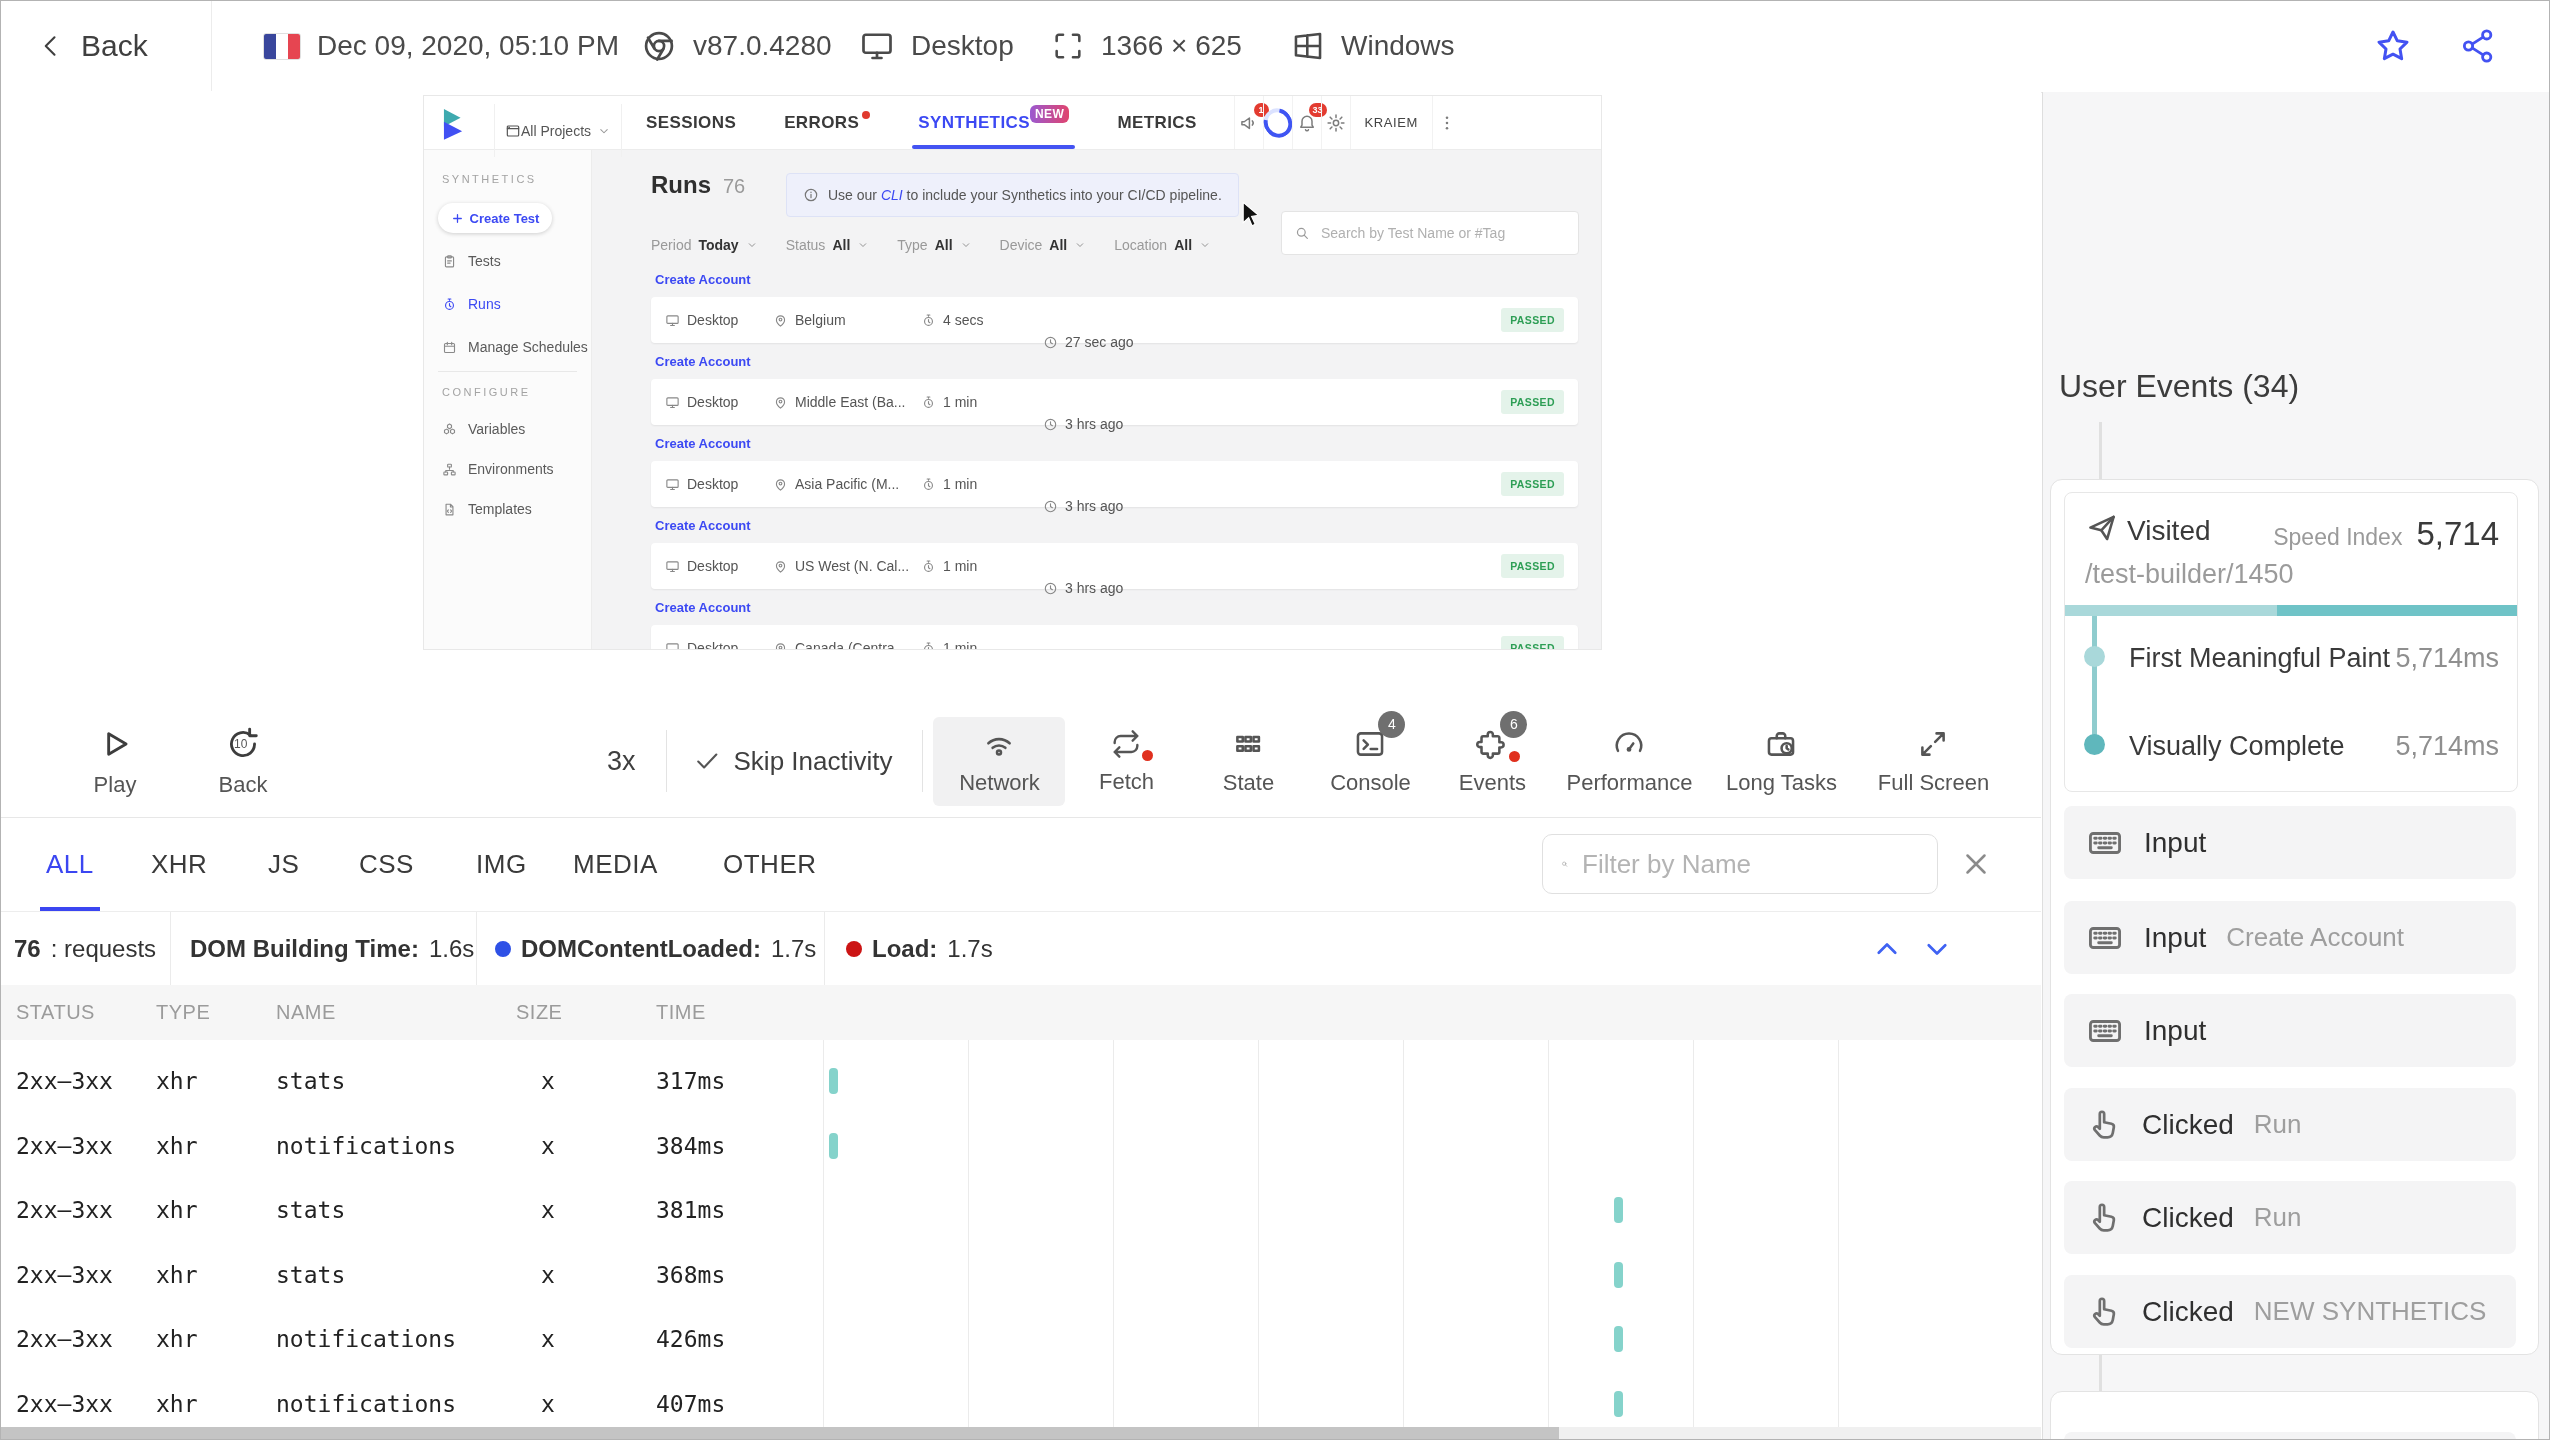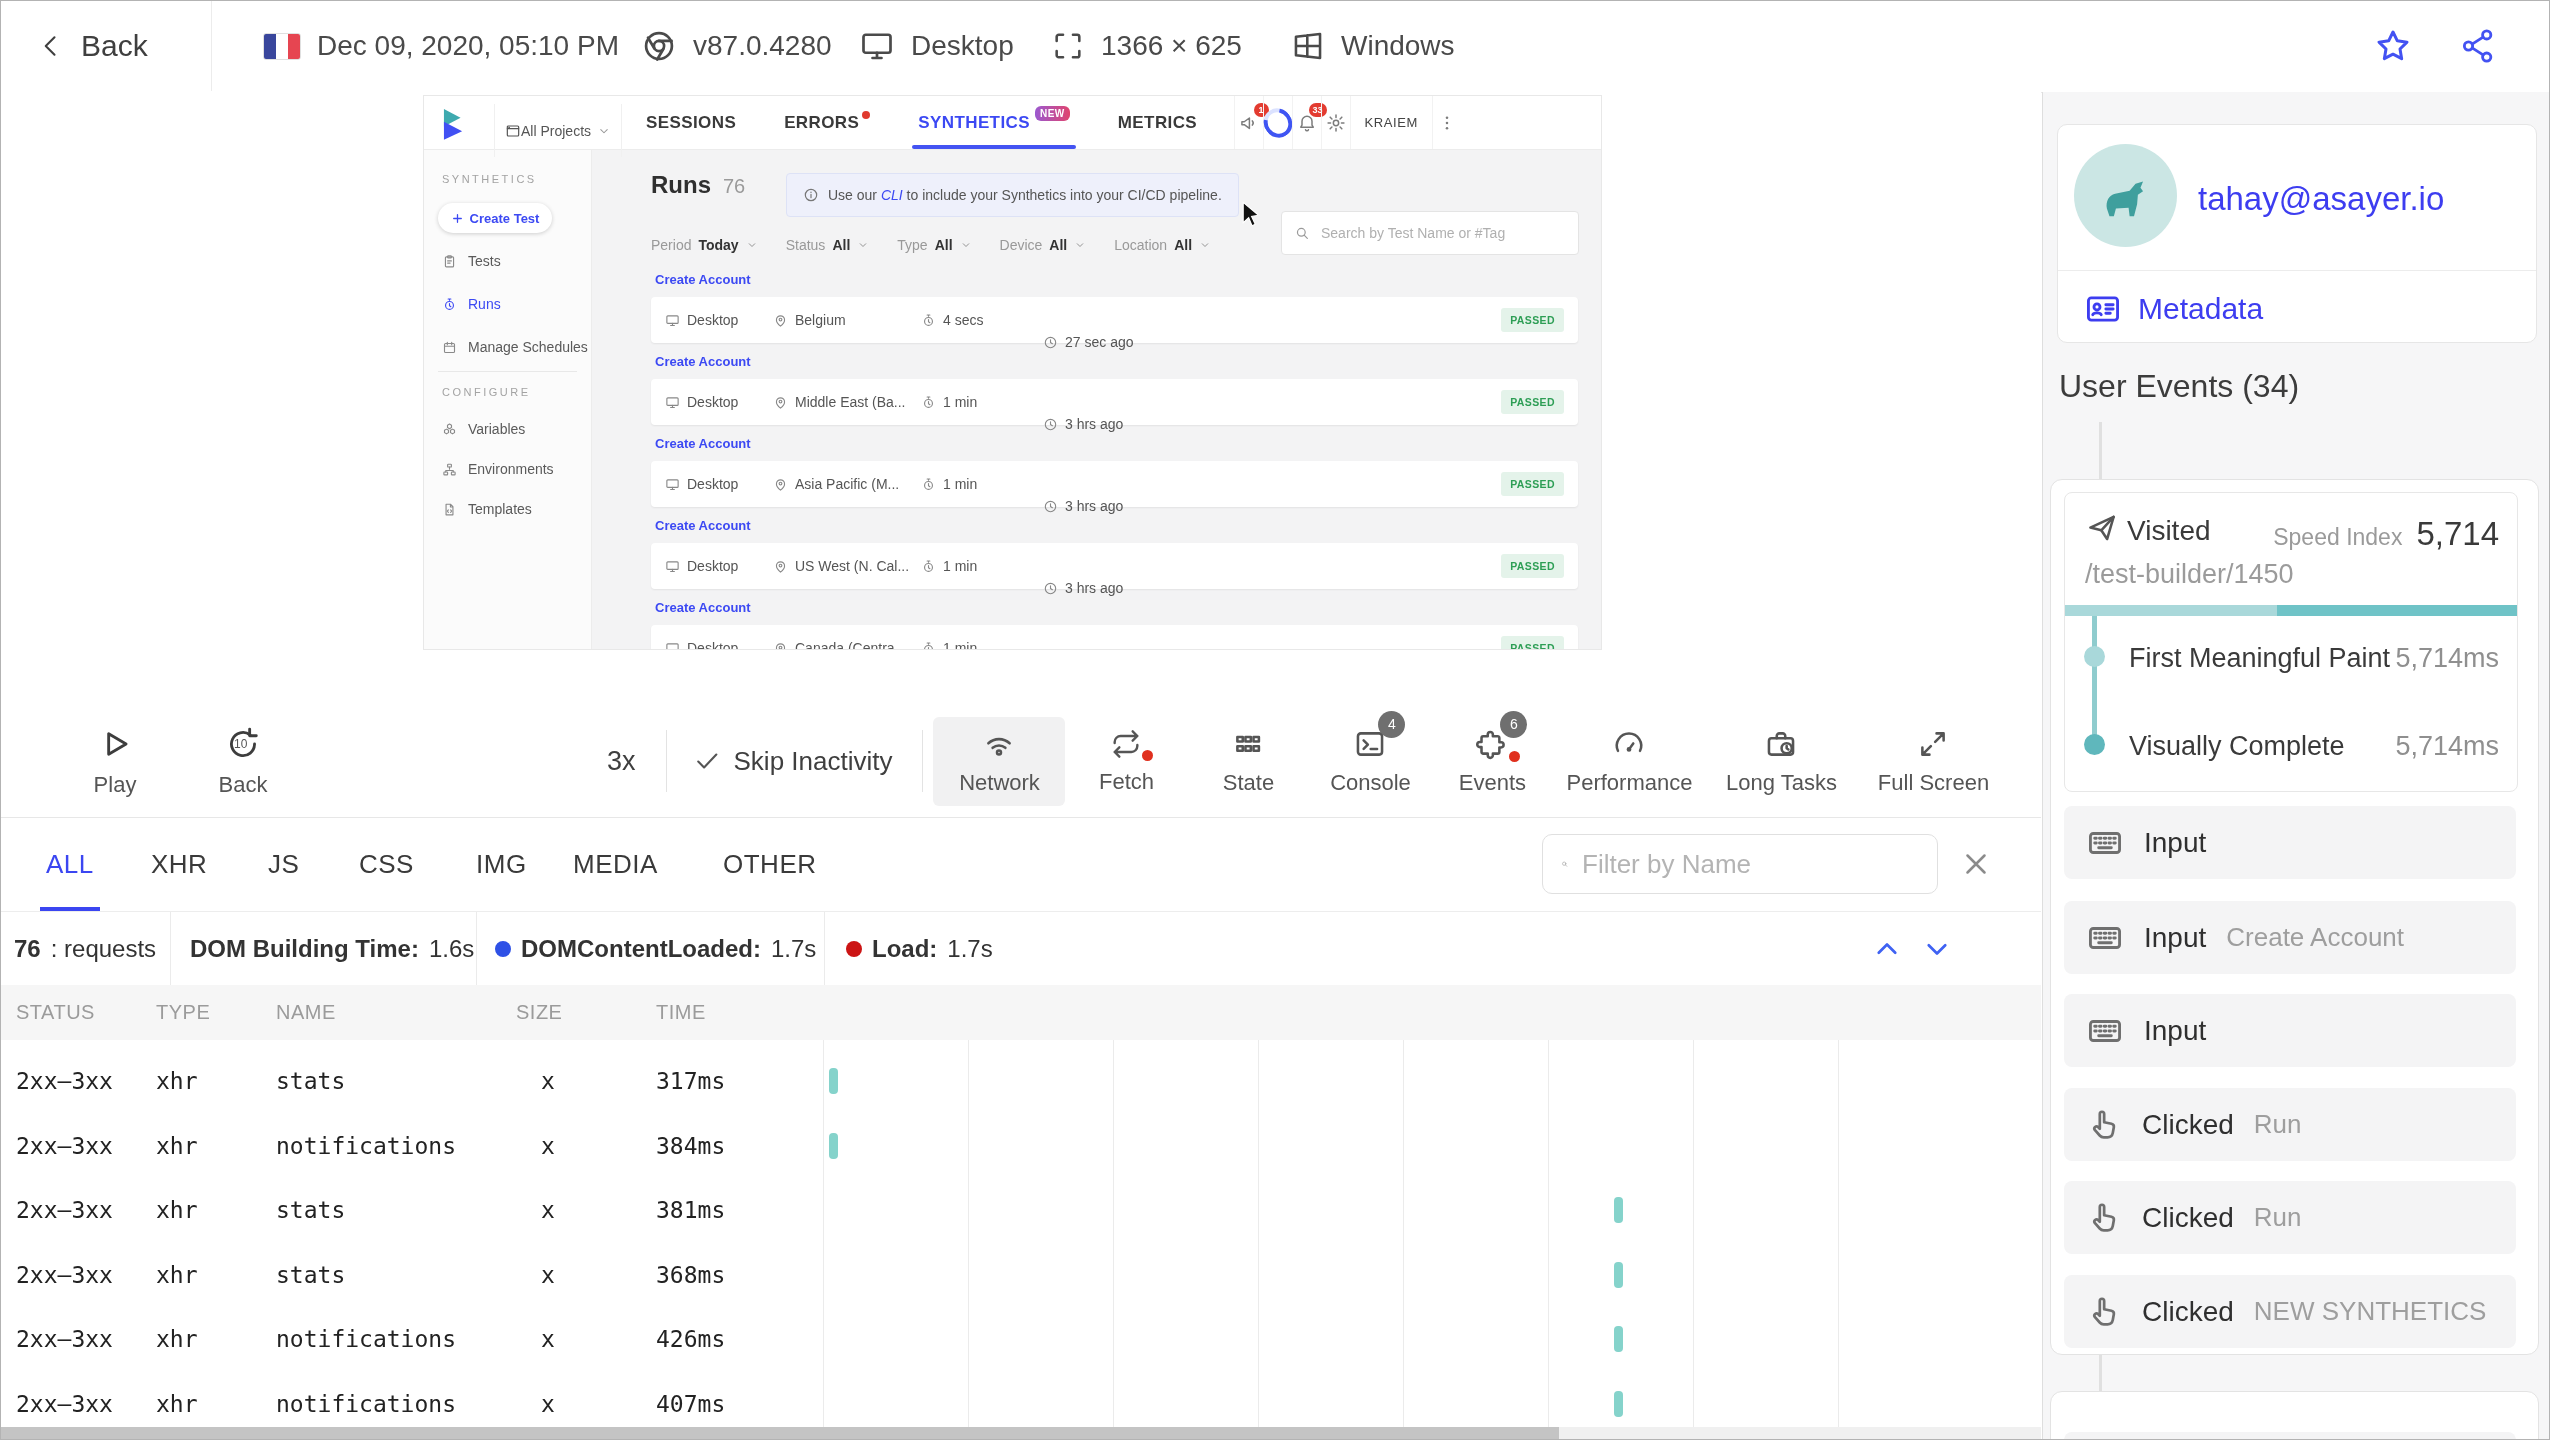--- a/index.html
+++ b/index.html
@@ -31,22 +31,22 @@
   .logo{position:absolute;left:12px;top:9px;}
   .proj{position:absolute;left:70px;top:8px;height:53px;width:128px;border-left:1px solid #f0f0f0;border-right:1px solid #f0f0f0;
         display:flex;align-items:center;padding:0 10px;color:#555;font-size:14px;box-sizing:border-box;cursor:pointer;}
   .proj .cv{margin-left:auto;color:#9a9a9a;}
   .app-tabs{position:absolute;left:222px;top:0;height:53px;display:flex;gap:48px;font-size:17px;font-weight:700;
             letter-spacing:.4px;color:#3a3a3a;}
   .app-tab{height:53px;display:flex;align-items:center;position:relative;cursor:pointer;}
   .dot8{width:8px;height:8px;border-radius:50%;background:#e03a2e;margin:-16px 0 0 3px;}
   .tab-syn{color:#3c49f3;}
   .tab-syn::after{content:"";position:absolute;left:-6px;right:-6px;bottom:0;height:4px;background:#4353f2;border-radius:2px;}
-  .newbadge{font-size:10px;font-weight:700;color:#fff;background:linear-gradient(90deg,#9b59d0,#e0446e);
-            border-radius:6px;padding:2px 5px;margin-left:5px;transform:translateY(-9px);letter-spacing:.5px;}
+  .newbadge{font-size:12px;font-weight:700;color:#fff;background:linear-gradient(90deg,#9b59d0,#e0446e);
+            border-radius:6px;padding:2px 5px;transform:translateY(-9px);letter-spacing:.5px;}
   .hdr-right{position:absolute;right:140px;top:0;height:53px;display:flex;align-items:center;color:#7c7c7c;}
   .hcell{width:28px;height:53px;display:flex;align-items:center;justify-content:center;border-left:1px solid #f2f2f2;position:relative;cursor:pointer;}
   .mini-badge{position:absolute;top:7px;right:-6px;background:#e33b30;color:#fff;font-size:9px;font-weight:700;
               border-radius:9px;padding:2px 4px;min-width:7px;text-align:center;}
   .spinner{width:22px;height:22px;border:4px solid #3f55f3;border-top-color:#dbe2ff;border-radius:50%;transform:rotate(-35deg);}
   .huser{padding:0 14px;font-size:13px;color:#444;letter-spacing:.6px;border-left:1px solid #f2f2f2;height:53px;
          display:flex;align-items:center;cursor:pointer;}
 
   .app-side{position:absolute;left:0;top:53px;width:167px;bottom:0;background:#fbfbfb;border-right:1px solid #ececec;z-index:2;}
   .side-sec{position:absolute;left:18px;font-size:11px;letter-spacing:2.5px;color:#a3a3a3;}
@@ -1037,35 +1037,20 @@
           <span class="mark" style="left: 65.8%;"></span>
         </span>
     </div>
   </div>
 
   <div class="hscroll">
     <div class="hthumb"></div>
   </div>
 
   <div class="sidebar">
-    <div class="ucard">
-      <div class="avatar">
-        <svg class="ic fl" width="62" height="62">
-            <use href="#i-animal"></use>
-          </svg>
-      </div>
-      <span class="uemail">tahay@asayer.io</span>
-      <div class="udiv"></div>
-      <div class="meta">
-        <svg class="ic" width="38" height="38">
-            <use href="#i-idcard"></use>
-          </svg>
-        <span>Metadata</span>
-      </div>
-    </div>
 
     <div class="ev-title">User Events (34)</div>
     <div class="conn conn1"></div>
 
     <div class="epanel">
       <div class="vcard">
         <svg class="ic v-plane" width="34" height="34">
             <use href="#i-plane"></use>
           </svg>
         <span class="v-label">Visited</span>

